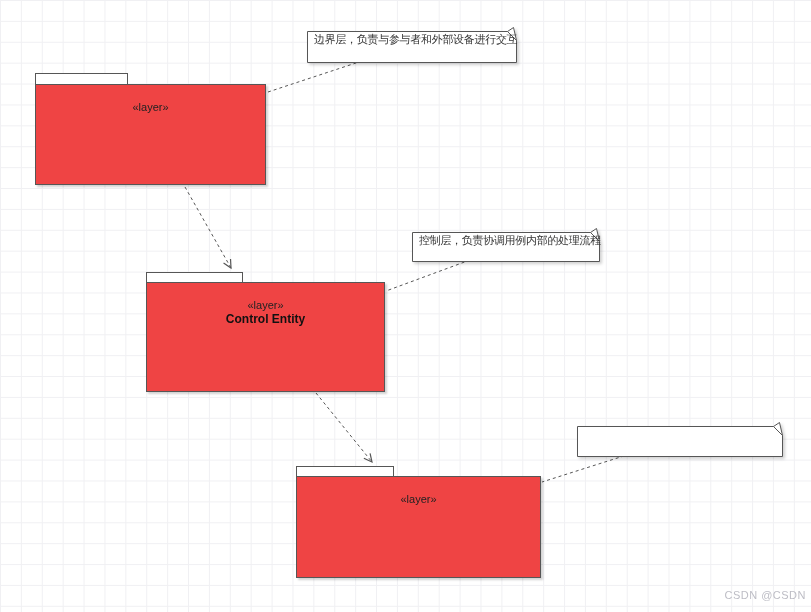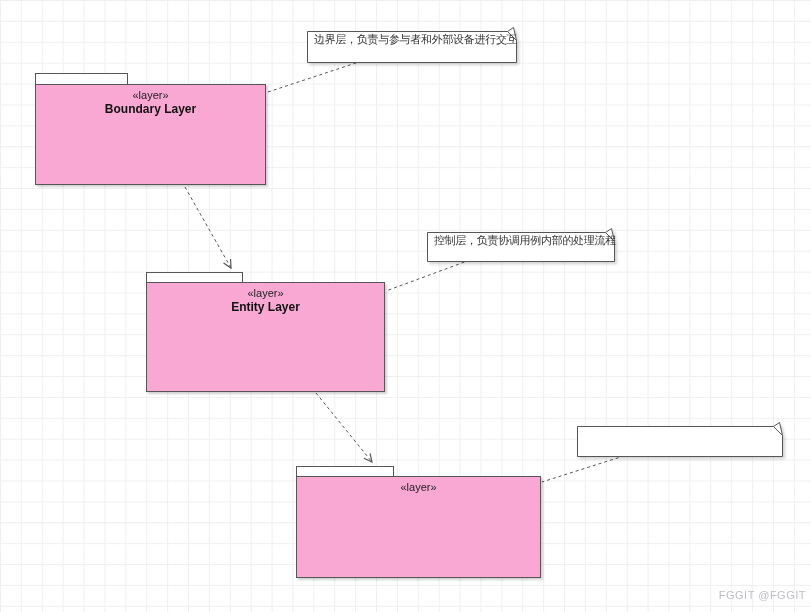--- a/index.html
+++ b/index.html
@@ -14,23 +14,23 @@
   }
   .canvas { position: absolute; inset: 0; }
 
   
   .pkg-tab {
     position: absolute; box-sizing: border-box;
     background: #ffffff; border: 1px solid #565656;
   }
   .pkg-body {
     position: absolute; box-sizing: border-box;
-    background: #f9a8d4; border: 1px solid #565656;
+    background: #ef4444; border: 1px solid #565656;
     box-shadow: 2px 2px 2px rgba(0,0,0,0.18);
-    text-align: center; padding-top: 4px;
+    text-align: center; padding-top: 16px;
   }
   .pkg-stereotype { font-size: 11px; color: #222; line-height: 13px; }
   .pkg-name { font-size: 12px; font-weight: bold; color: #111; line-height: 15px; }
 
   
   .note { position: absolute; text-decoration: underline; }
   .note svg { position: absolute; left: 0; top: -6px; overflow: visible;
               filter: drop-shadow(2px 2px 1.5px rgba(0,0,0,0.18)); }
   .note .note-text {
     position: absolute; left: 7px; top: 4px;
@@ -62,56 +62,55 @@
 
     <line x1="362" y1="61" x2="268" y2="92" stroke="#565656" stroke-width="1" stroke-dasharray="3,3"></line>
     <line x1="470" y1="260" x2="386" y2="291" stroke="#565656" stroke-width="1" stroke-dasharray="3,3"></line>
     <line x1="630" y1="454" x2="542" y2="482" stroke="#565656" stroke-width="1" stroke-dasharray="3,3"></line>
   </svg>
 
   <div>
     <div class="pkg-tab" style="left:35px; top:73px; width:93px; height:12px;"></div>
     <div class="pkg-body" style="left:35px; top:84px; width:231px; height:101px;">
       <div class="pkg-stereotype">«layer»</div>
-      <div class="pkg-name">Boundary Layer</div>
     </div>
   </div>
 
   <div>
     <div class="pkg-tab" style="left:146px; top:272px; width:97px; height:11px;"></div>
     <div class="pkg-body" style="left:146px; top:282px; width:239px; height:110px;">
       <div class="pkg-stereotype">«layer»</div>
-      <div class="pkg-name">Entity Layer</div>
+      <div class="pkg-name">Control Entity</div>
     </div>
   </div>
 
   <div>
     <div class="pkg-tab" style="left:296px; top:466px; width:98px; height:11px;"></div>
     <div class="pkg-body" style="left:296px; top:476px; width:245px; height:102px;">
       <div class="pkg-stereotype">«layer»</div>
     </div>
   </div>
 
   <div class="note" style="left:307px; top:28px; width:210px; height:32px;">
     <svg width="212" height="44" viewBox="0 -6 212 38">
       <path d="M0.5,0.5 L200.5,0.5 L209.5,9.5 L209.5,31.5 L0.5,31.5 Z" fill="#ffffff" stroke="#565656"></path>
       <path d="M200.5,0.5 L206.5,-3.5 L209.5,9.5 Z" fill="#ffffff" stroke="#565656"></path>
     </svg>
     <div class="note-text">边界层，负责与参与者和外部设备进行交互</div>
   </div>
 
-  <div class="note" style="left:427px; top:229px; width:188px; height:30px;">
+  <div class="note" style="left:412px; top:229px; width:188px; height:30px;">
     <svg width="190" height="42" viewBox="0 -6 190 36">
       <path d="M0.5,0.5 L178.5,0.5 L187.5,9.5 L187.5,29.5 L0.5,29.5 Z" fill="#ffffff" stroke="#565656"></path>
       <path d="M178.5,0.5 L184.5,-3.5 L187.5,9.5 Z" fill="#ffffff" stroke="#565656"></path>
     </svg>
     <div class="note-text">控制层，负责协调用例内部的处理流程</div>
   </div>
 
   <div class="note" style="left:577px; top:423px; width:206px; height:31px;">
     <svg width="208" height="43" viewBox="0 -6 208 37">
       <path d="M0.5,0.5 L196.5,0.5 L205.5,9.5 L205.5,30.5 L0.5,30.5 Z" fill="#ffffff" stroke="#565656"></path>
       <path d="M196.5,0.5 L202.5,-3.5 L205.5,9.5 Z" fill="#ffffff" stroke="#565656"></path>
     </svg>
   </div>
 
-  <div class="watermark">FGGIT @FGGIT</div>
+  <div class="watermark">CSDN @CSDN</div>
 </div>
 
 </body></html>

